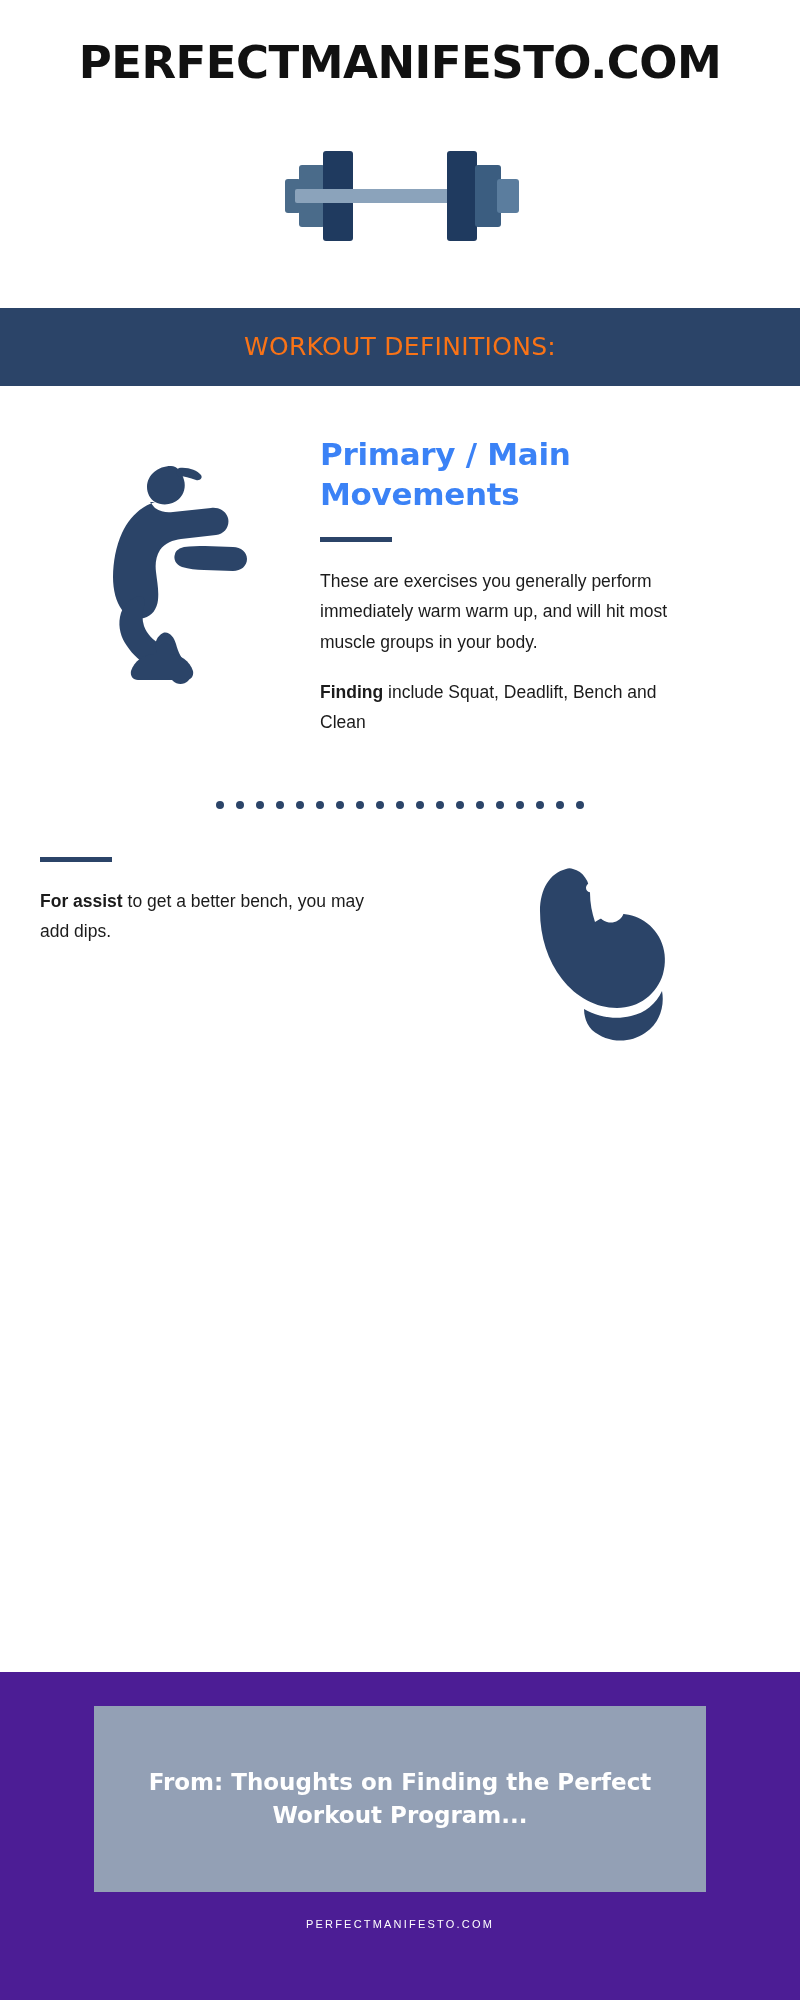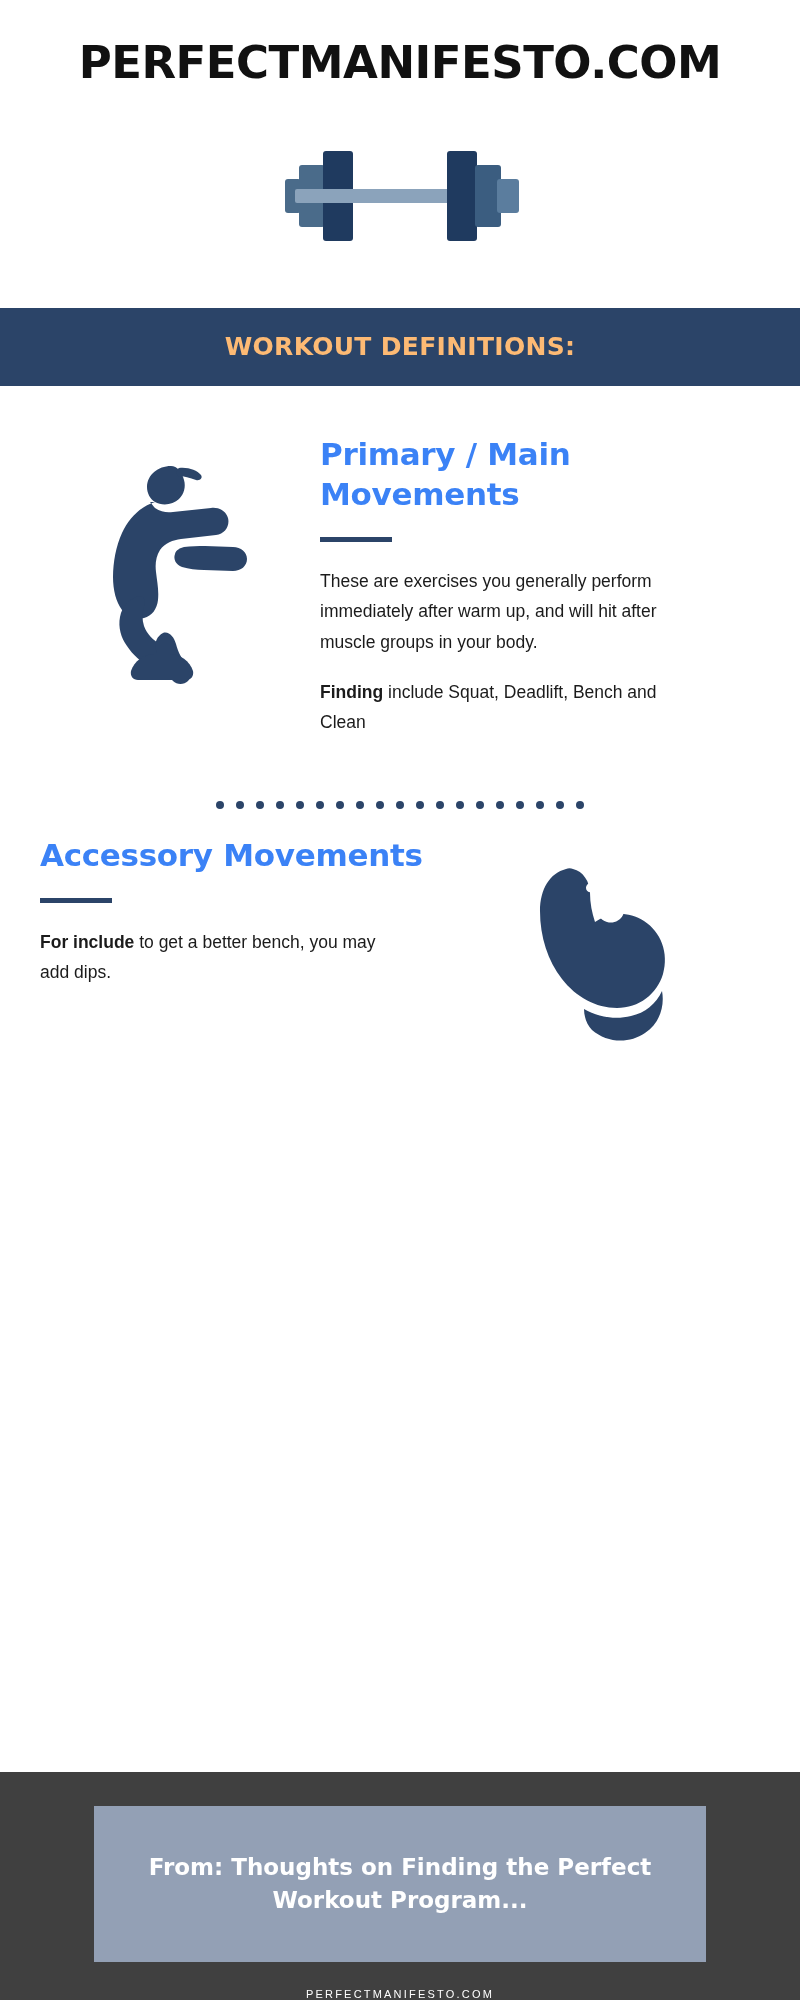--- a/index.html
+++ b/index.html
@@ -77,23 +77,23 @@
   
   .banner {
     margin-top: 52px;
     background: #2b4468;
     height: 78px;
     display: flex;
     align-items: center;
     justify-content: center;
   }
   .banner-text {
-    color: #fdba74;
+    color: #f97316;
     font-family: "DejaVu Sans", sans-serif;
-    font-weight: bold;
+    font-weight: normal;
     font-size: 25px;
     letter-spacing: 0.3px;
   }
 
   
   .section {
     display: flex;
     align-items: flex-start;
   }
   .section-primary {
@@ -154,22 +154,22 @@
     border-radius: 50%;
     background: #2b4468;
   }
 
   
   .squat-icon svg, .biceps-icon svg { display: block; }
 
   
   .footer {
     margin-top: auto;
-    background: #404040;
-    height: 228px;
+    background: #4c1d95;
+    height: 328px;
     position: relative;
     display: flex;
     flex-direction: column;
     align-items: center;
   }
   .footer-card {
     margin-top: 34px;
     width: 612px;
     height: 186px;
     background: #93a0b5;
@@ -239,21 +239,21 @@
             <path d="M78 175c-6 3-9 10-7 17 3 12 9 23 17 31 4 4 11 4 15 0 4-4 4-11 0-15-6-6-10-14-12-22-2-7-7-13-13-11z"></path>
 
             <path d="M70 196c-11 0-21 7-24 17-1 5 2 9 7 9h48c5 0 8-4 7-9-3-10-13-17-24-17h-14z"></path>
           </g>
         </svg>
       </span>
     </div>
     <div class="text-col">
       <h2 class="sec-title">Primary / Main Movements</h2>
       <div class="rule"></div>
-      <p class="body-text">These are exercises you generally perform immediately after warm up, and will hit after muscle groups in your body.</p>
+      <p class="body-text">These are exercises you generally perform immediately warm warm up, and will hit most muscle groups in your body.</p>
       <p class="body-text"><b>Finding</b><span> include Squat, Deadlift, Bench and Clean</span></p>
     </div>
   </div>
 
   <div class="dots">
     <span class="dot"></span>
     <span class="dot"></span>
     <span class="dot"></span>
     <span class="dot"></span>
     <span class="dot"></span>
@@ -268,23 +268,22 @@
     <span class="dot"></span>
     <span class="dot"></span>
     <span class="dot"></span>
     <span class="dot"></span>
     <span class="dot"></span>
     <span class="dot"></span>
   </div>
 
   <div class="section section-accessory">
     <div class="text-col left-align">
-      <h2 class="sec-title">Accessory Movements</h2>
       <div class="rule"></div>
-      <p class="body-text"><b>For include</b><span> to get a better bench, you may add dips.</span></p>
+      <p class="body-text"><b>For assist</b><span> to get a better bench, you may add dips.</span></p>
     </div>
     <div class="icon-col">
       <span class="biceps-icon">
         <svg width="180" height="190" viewBox="0 0 180 190" xmlns="http://www.w3.org/2000/svg" aria-hidden="true">
           <g fill="#2b4468">
 
             <path d="M36 10C20 14 10 30 10 52c0 26 8 50 22 68 14 18 34 29 55 29 22 0 40-14 46-34 6-21-2-42-19-53-9-6-20-8-30-7-7 1-13 4-19 8-3-9-5-19-5-29 0-11-7-22-17-24-2-1-5-1-7 0z"></path>
 
             <path d="M64 22c10-2 21 2 27 10 5 7 6 16 2 24-3 6-10 9-16 7-7-2-11-9-10-16 1-5 4-9 8-11-4-3-9-4-13-3-3 1-6-1-6-4s3-6 8-7z" fill="#ffffff"></path>
 

